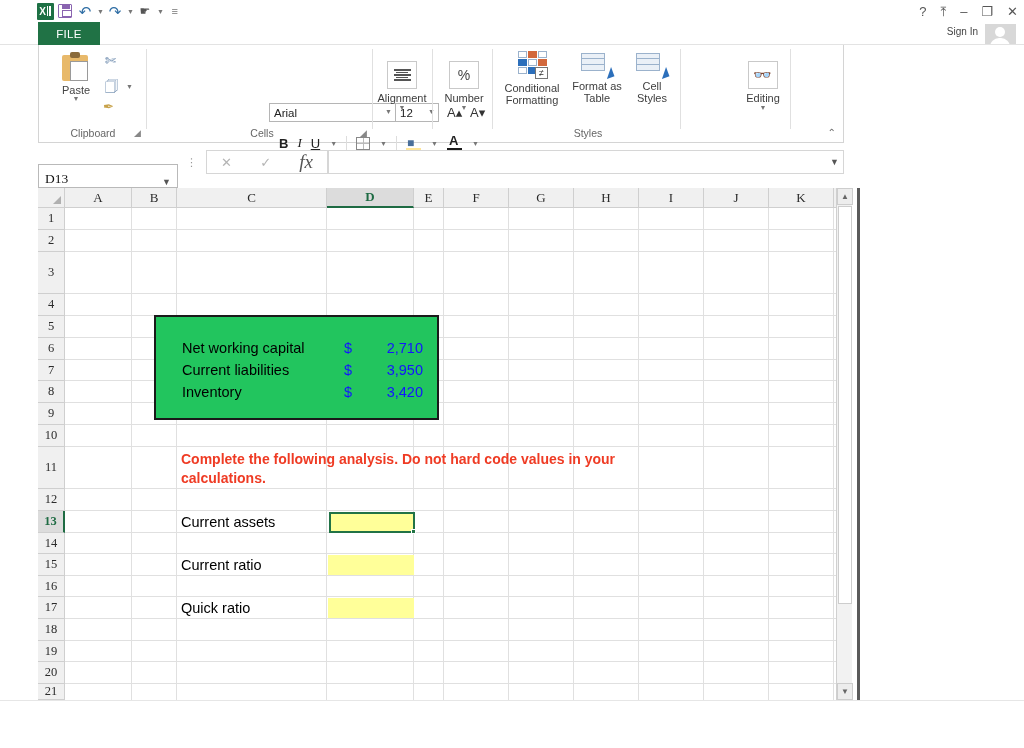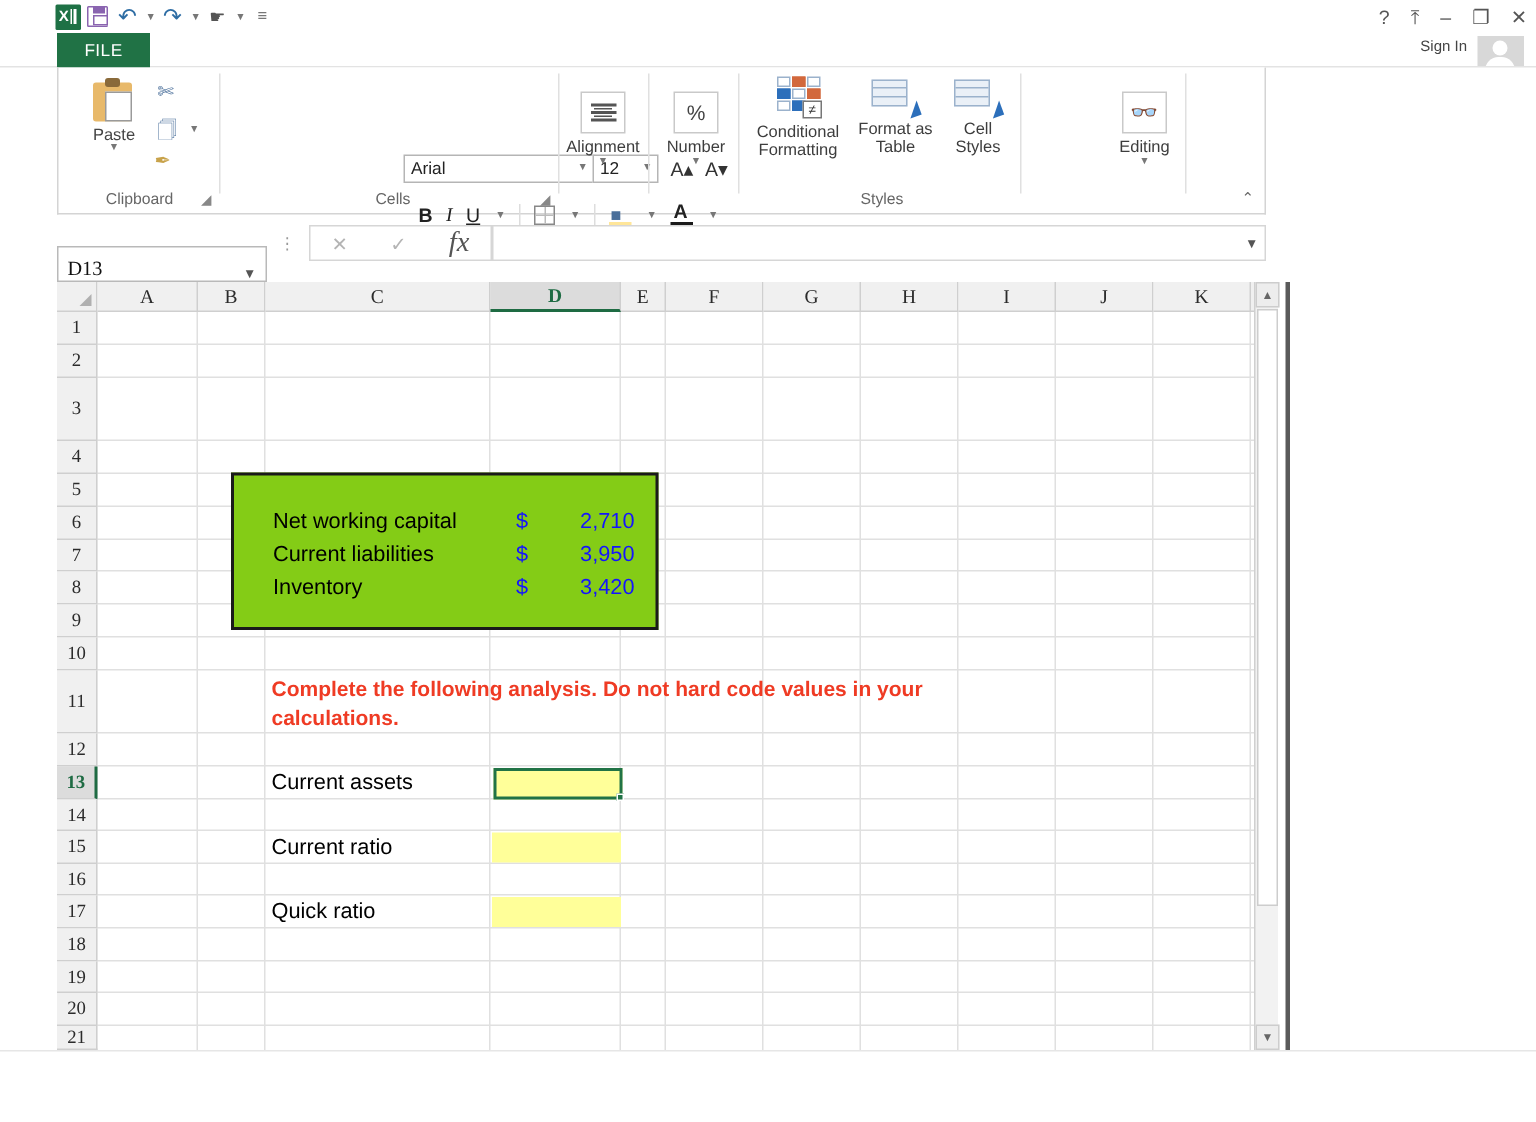--- a/index.html
+++ b/index.html
@@ -191,21 +191,21 @@
     font-family:"Liberation Serif", serif; font-size:12.5px; color:#2b2b2b;
   }
   .rh.sel { background:#dcdcdc; color:#1e6b43; font-weight:bold; border-right:2px solid #1e6b43; }
   .cells { position:absolute; left:27px; top:20px; width:787px; height:492px; overflow:hidden; }
   .cells .vline { position:absolute; top:0; width:1px; height:492px; background:#e0e0e0; }
   .cells .hline { position:absolute; left:0; width:787px; height:1px; background:#e0e0e0; }
 
   .celltext { position:absolute; font-family:"Liberation Sans", sans-serif; color:#000; }
   .q-text { font-size:14.5px; line-height:19px; }
   .orangebox {
-    position:absolute; background:#84cc16; border:2px solid #1a1a1a;
+    position:absolute; background:#22c55e; border:2px solid #1a1a1a;
   }
   .ob-row { position:absolute; font-size:14.5px; }
   .ob-label { color:#000; }
   .ob-dollar { color:#1414ff; }
   .ob-val { color:#1414ff; text-align:right; }
   .red-note { font-size:14px; font-weight:bold; color:#ef3b24; line-height:19px; }
   .yellowcell { position:absolute; background:#ffff99; }
   .selcell { position:absolute; border:2px solid #217346; background:#ffff99; }
   .selcell .handle { position:absolute; right:-3px; bottom:-3px; width:5px; height:5px; background:#217346; border:1px solid #fff; }
 

